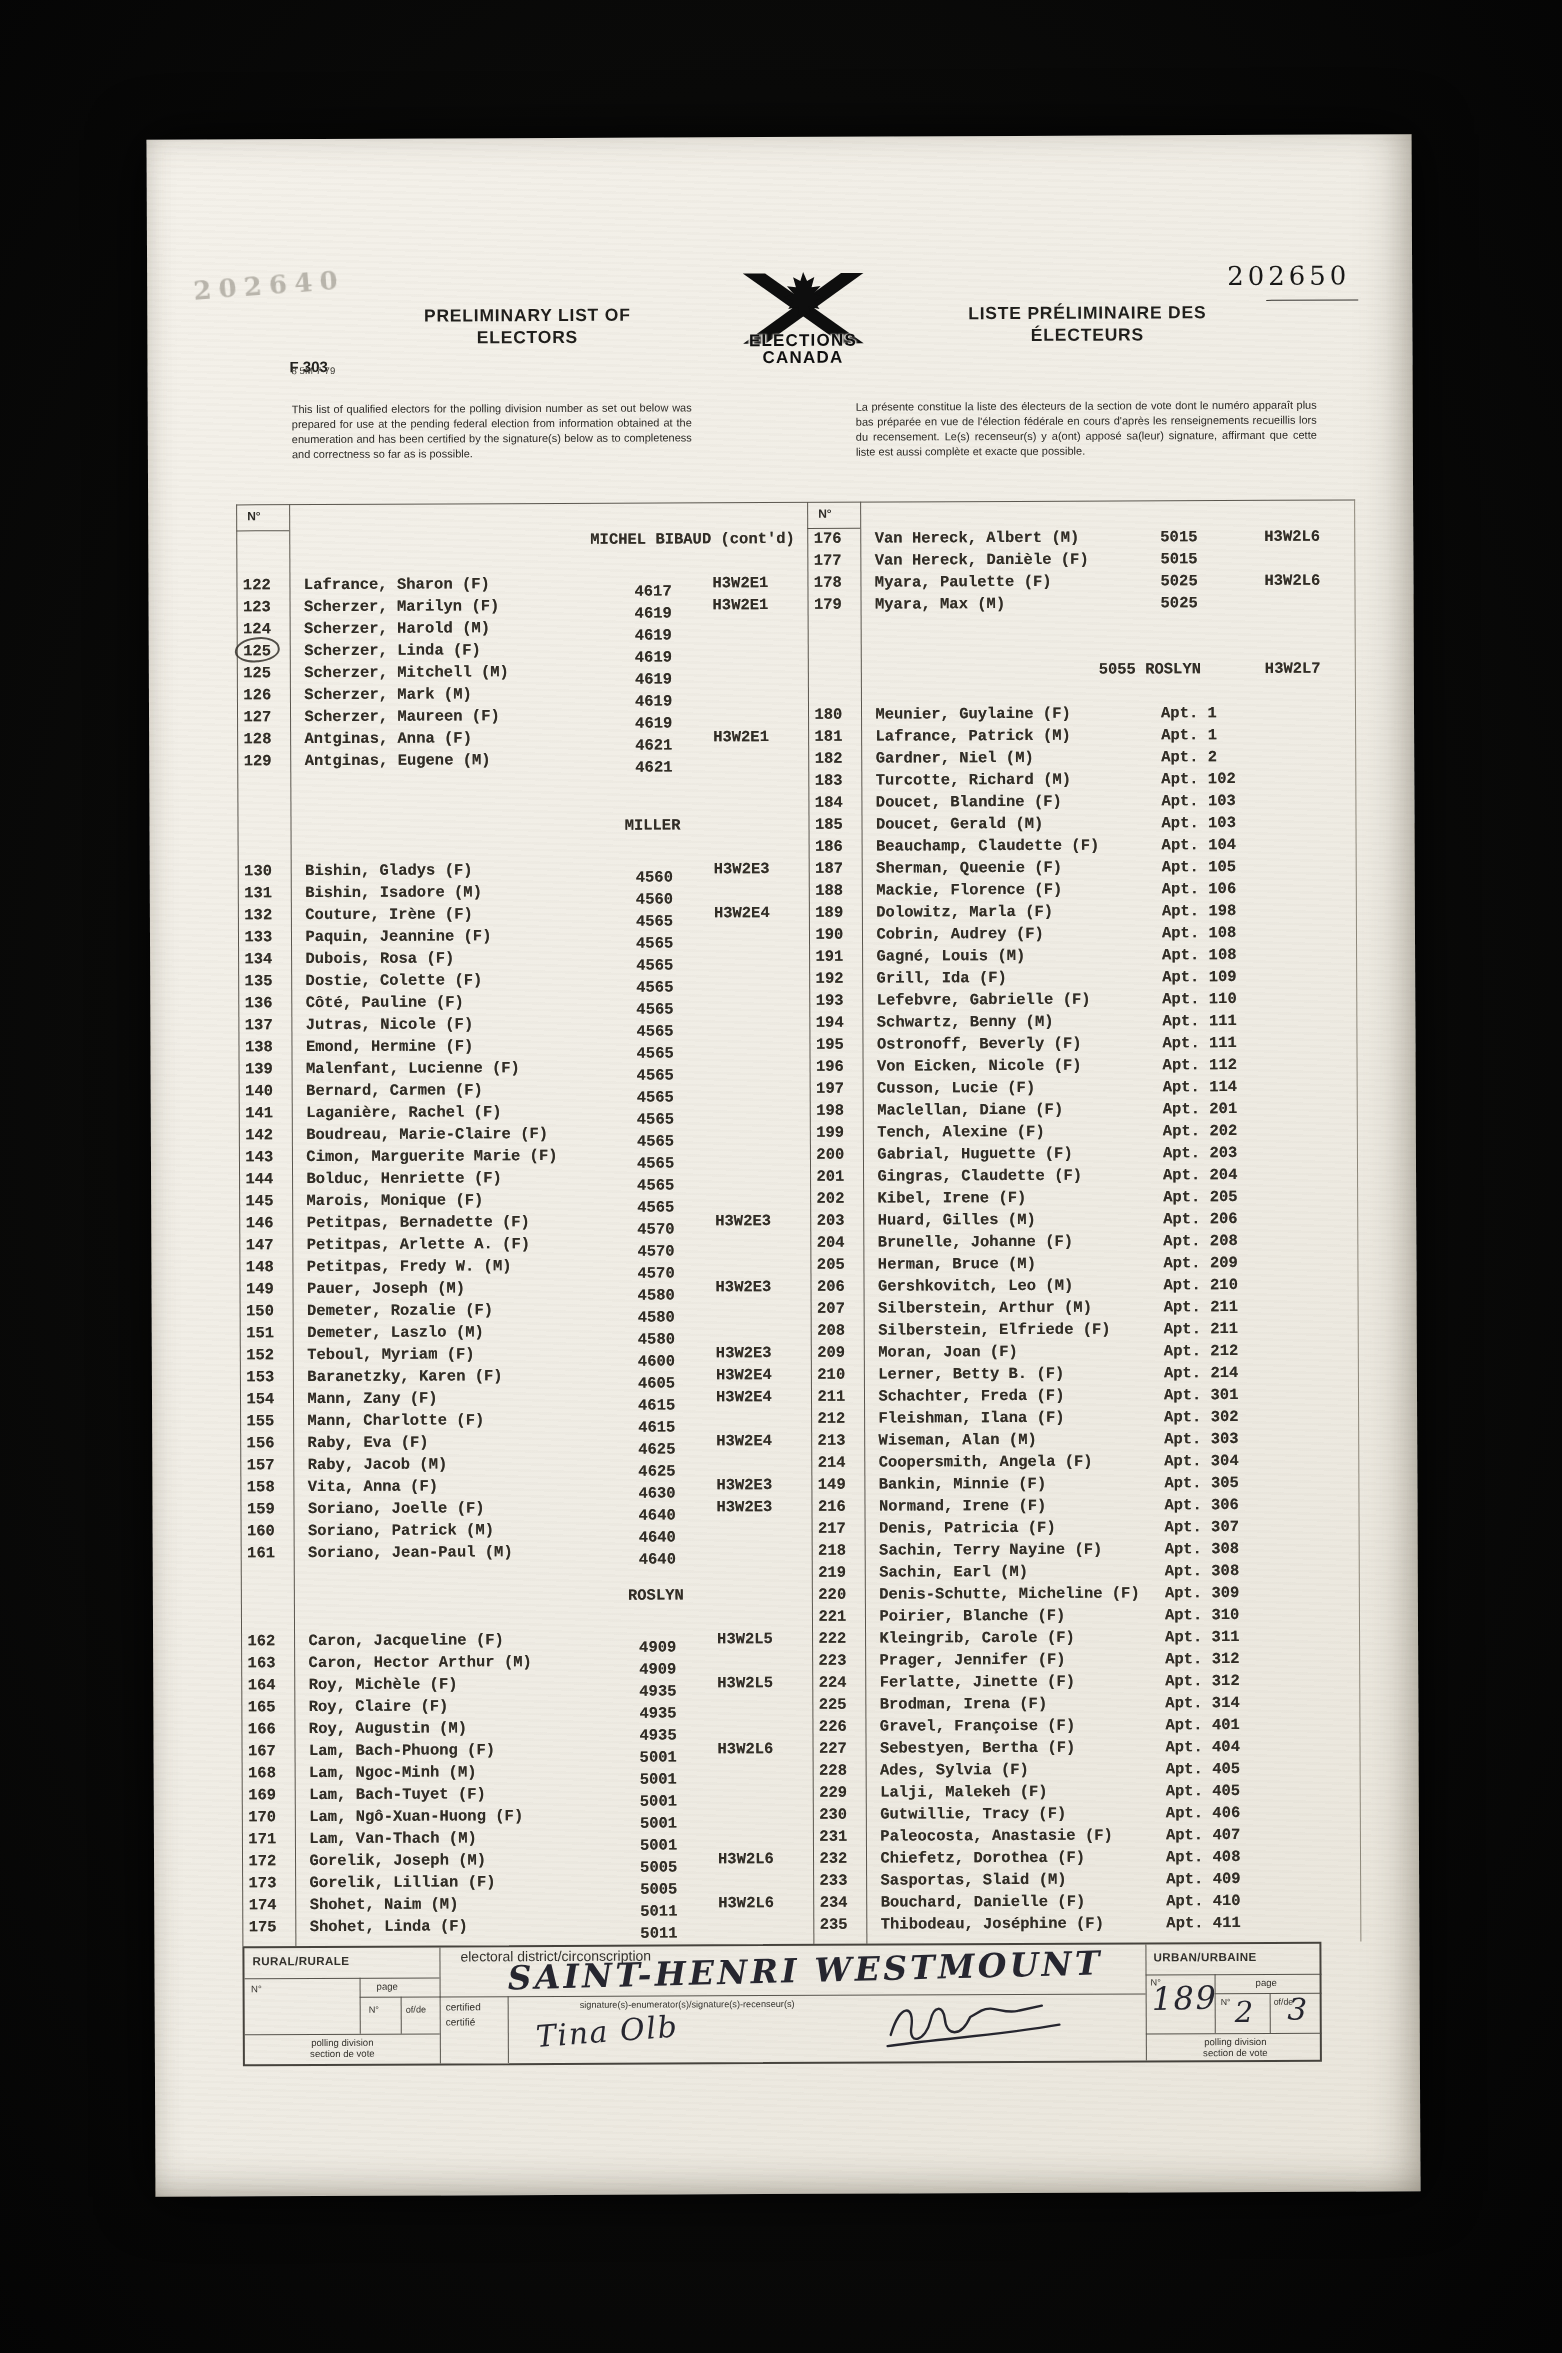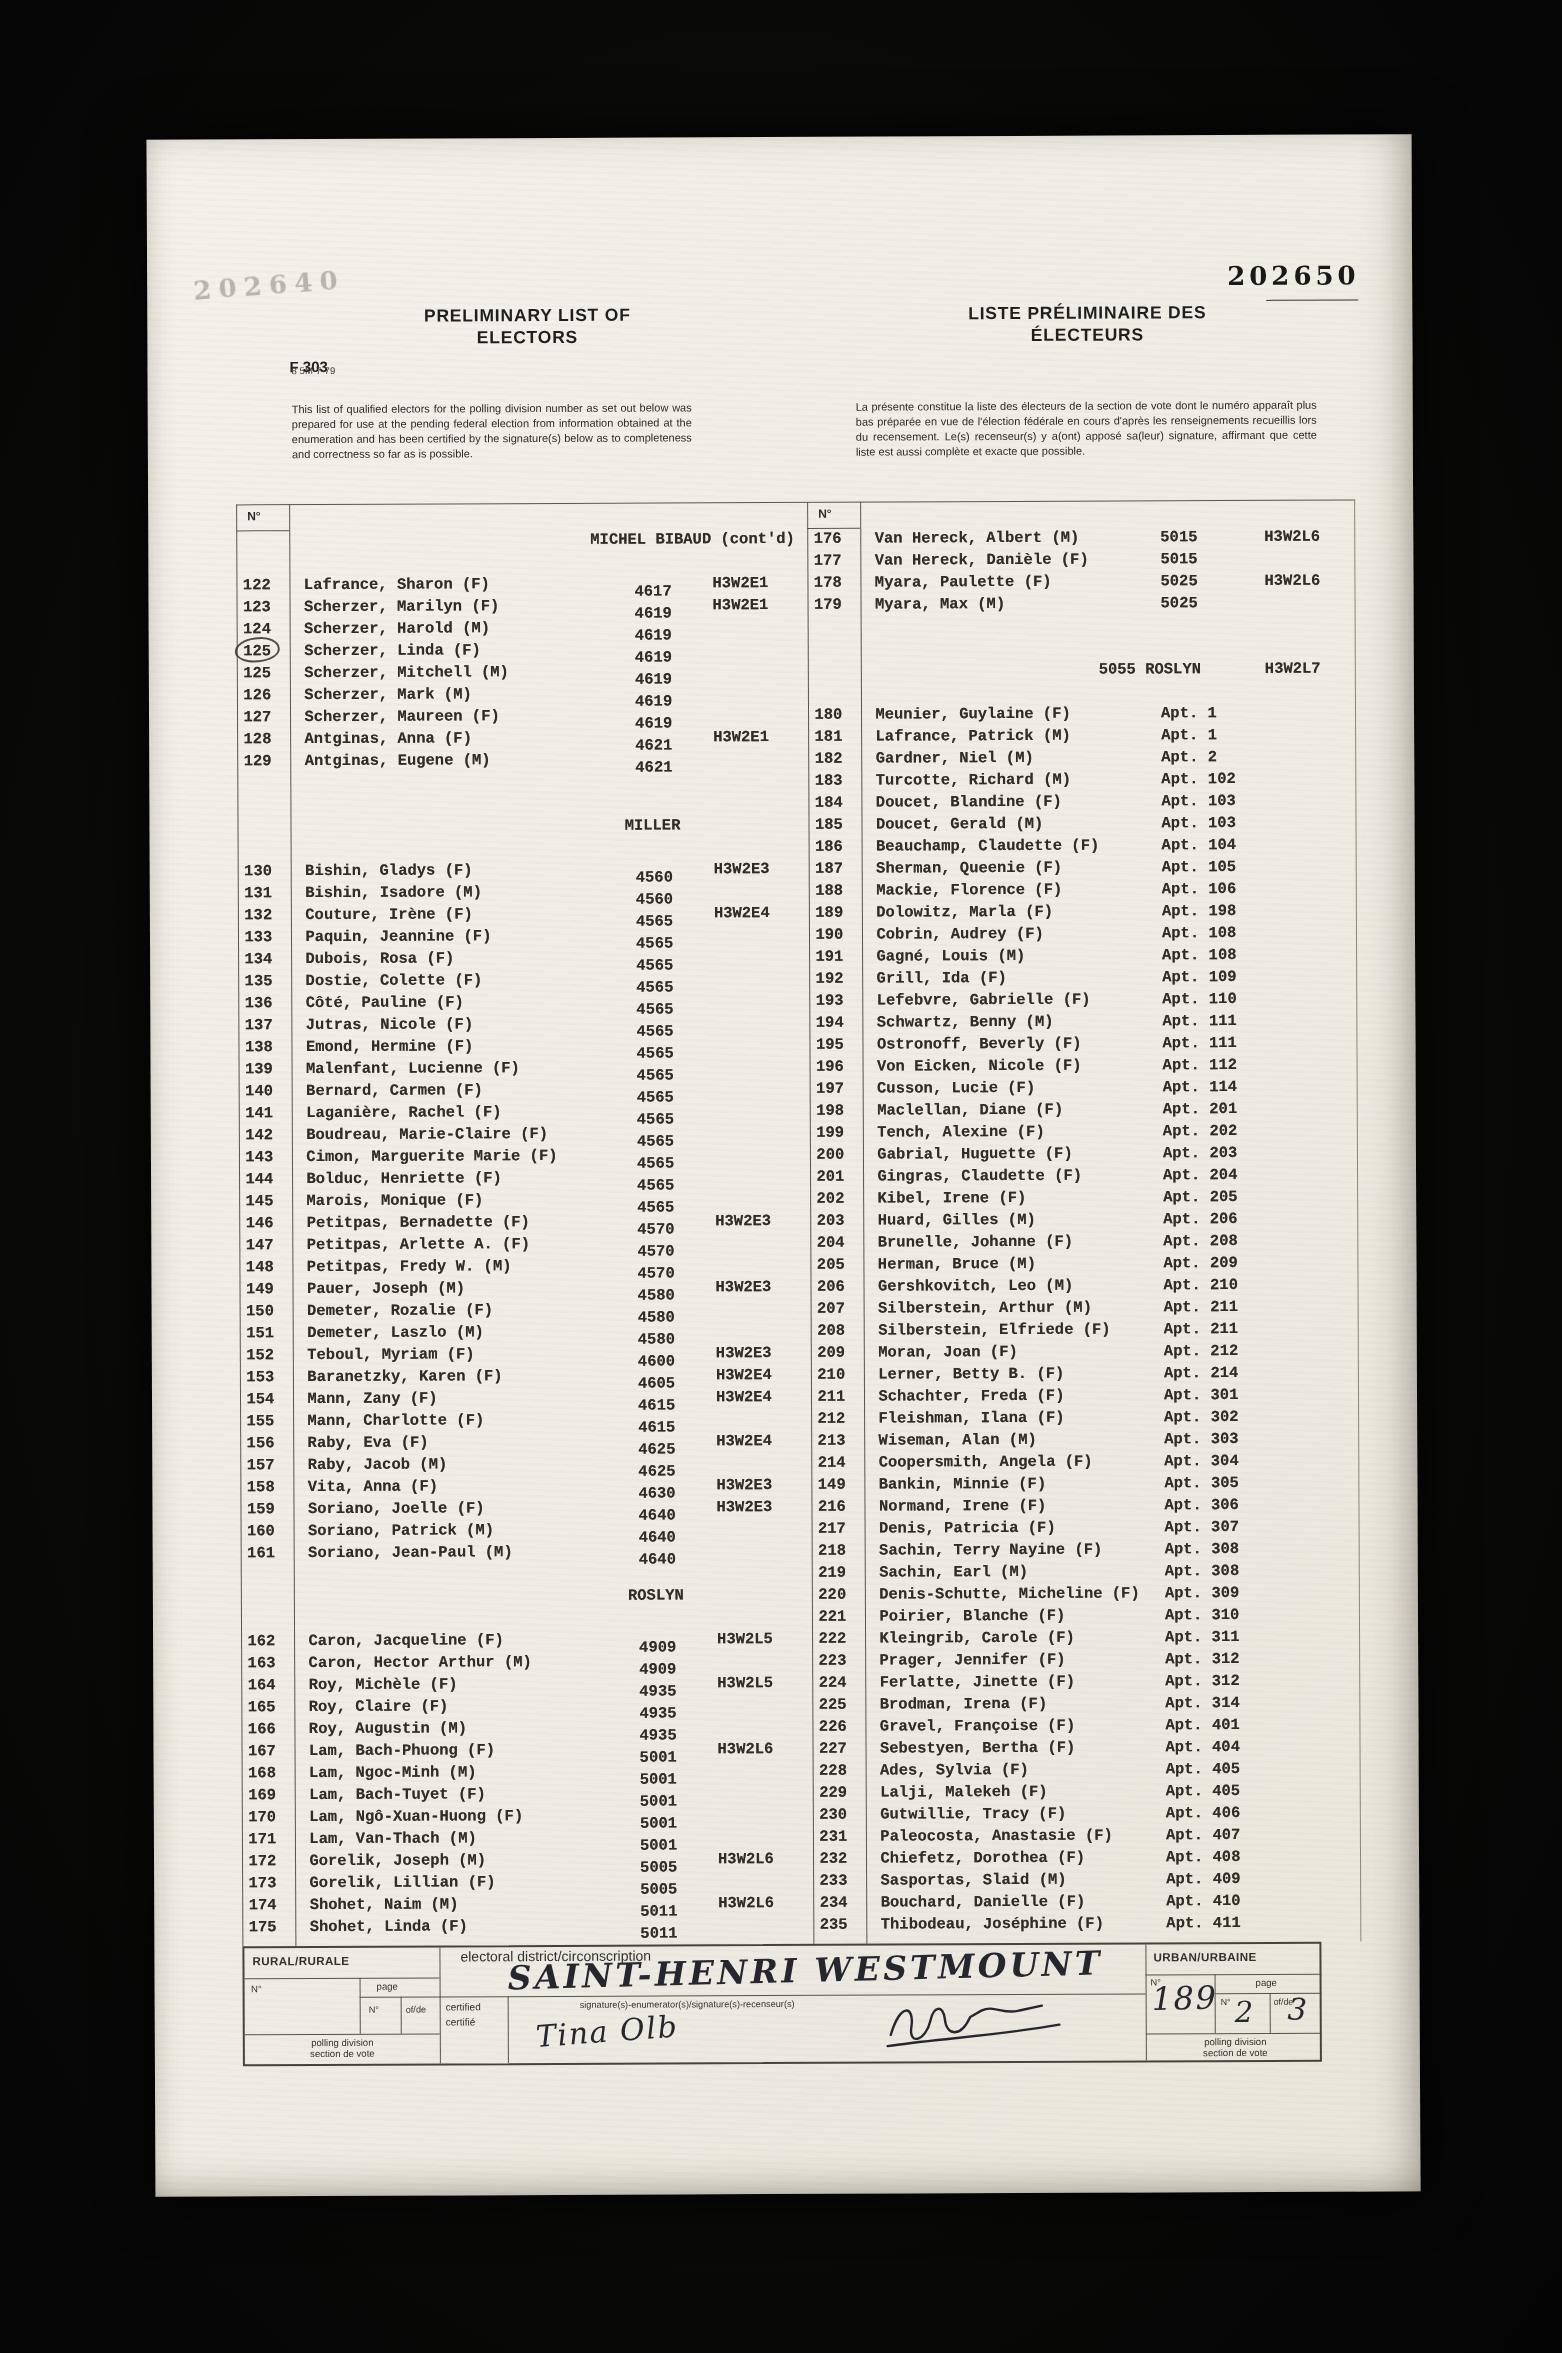--- a/index.html
+++ b/index.html
@@ -17,21 +17,21 @@
       inset -24px 0 48px -21px rgba(96,89,74,.55),
       inset 0 -22px 44px -24px rgba(96,89,74,.45),
       inset 17.5px 0 35px -27px rgba(96,89,74,.35);
   }
   .paper::before {
     content:''; position:absolute; inset:0; pointer-events:none;
     background:repeating-linear-gradient(2deg, rgba(118,108,92,.028) 0 2.4px, transparent 2.4px 6.4px);
   }
   .abs { position:absolute; }
   
-  .stamp { left:1080px; top:126px; font-family:"DejaVu Serif",serif; font-weight:700;
+  .stamp { left:1080px; top:126px; font-family:"DejaVu Serif",serif; font-weight:400;
     font-size:26px; letter-spacing:4px; color:#191918; }
   .stamp-underline { left:1119px; top:165px; width:92px; border-top:1.6px solid #34322e; }
   .ghost-stamp { left:46px; top:131px; font-family:"DejaVu Serif",serif; font-weight:700;
     font-size:26px; letter-spacing:7.2px; color:rgba(104,99,88,.42); transform:rotate(-4deg); filter:blur(0.6px); }
   .form-number { left:142px; top:172px; font-size:15px; font-weight:700; color:#23221f;margin-top:47px; }
   .title-block { width:308px; text-align:center; font-weight:700; font-size:17.5px;
     letter-spacing:0.8px; line-height:22px; color:#201f1c; }
   .title-en { left:226px; top:166px; }
   .title-fr { left:786px; top:166px; }
   .print-code { left:144px; top:226px; font-size:9.6px; color:#3d3b35; }
@@ -88,20 +88,31 @@
   <div class="abs stamp">202650</div>
   <div class="abs stamp-underline"></div>
 
   <div class="abs form-number">F 303</div>
   <div class="abs title-block title-en">
     <div>PRELIMINARY LIST OF</div>
     <div>ELECTORS</div>
   </div>
   <div class="abs print-code">8 5M-7-79</div>
 
+  <div class="abs logo-wrap">
+    <svg width="134" height="75" viewBox="0 0 120 67">
+      <g fill="#0e0e0e">
+        <polygon points="6,2 26,2 114,65 94,65"></polygon>
+        <polygon points="94,2 114,2 26,65 6,65"></polygon>
+        <path d="M60 1 l3.5 8 6.5 -3.5 -2.5 9 8 -1 -6 7 9 3 -9 3.5 5 7 -9.5 -2 1 9 -5.5 -6 -5.5 6 1 -9 -9.5 2 5 -7 -9 -3.5 9 -3 -6 -7 8 1 -2.5 -9 6.5 3.5 z"></path>
+      </g>
+    </svg>
+    <div class="logo-text first">ELECTIONS</div>
+    <div class="logo-text">CANADA</div>
+  </div>
 
   <div class="abs title-block title-fr">
     <div>LISTE PRÉLIMINAIRE DES</div>
     <div>ÉLECTEURS</div>
   </div>
 
   <div class="abs intro intro-en">This list of qualified electors for the polling division number as set out below was prepared for use at the pending federal election from information obtained at the enumeration and has been certified by the signature(s) below as to completeness and correctness so far as is possible.</div>
   <div class="abs intro intro-fr">La présente constitue la liste des électeurs de la section de vote dont le numéro apparaît plus bas préparée en vue de l'élection fédérale en cours d'après les renseignements recueillis lors du recensement. Le(s) recenseur(s) y a(ont) apposé sa(leur) signature, affirmant que cette liste est aussi complète et exacte que possible.</div>
 
   <div class="abs etable">

